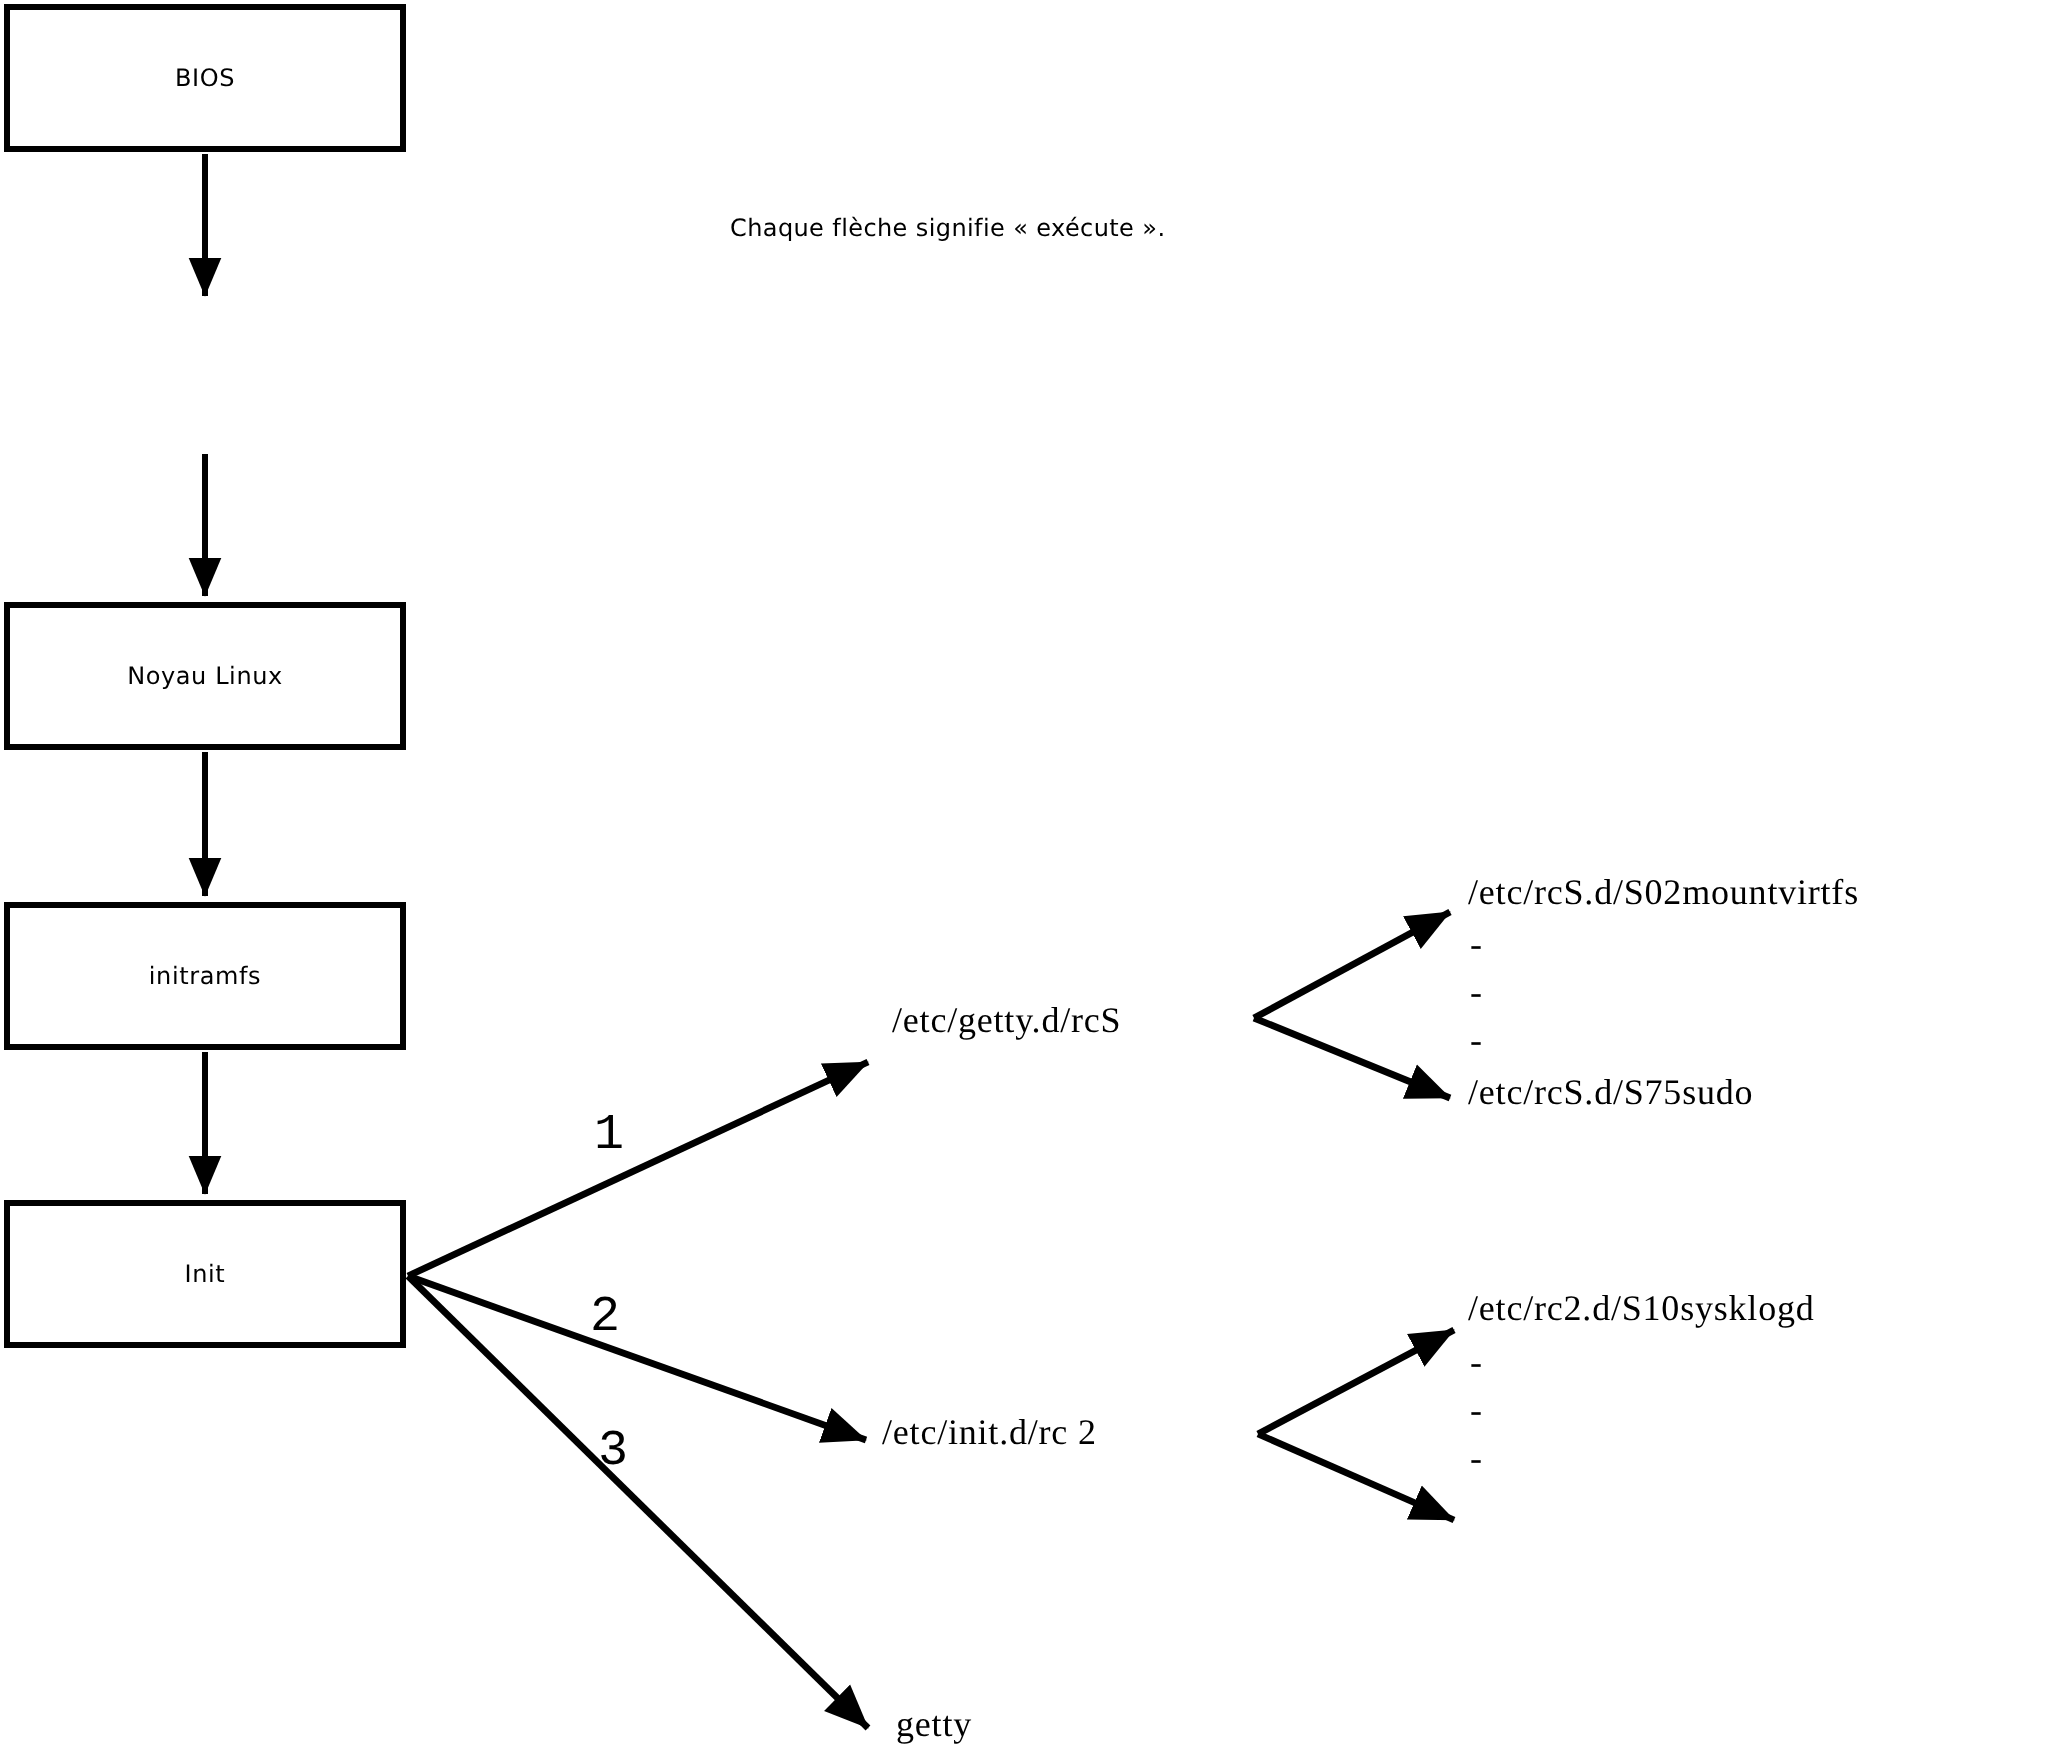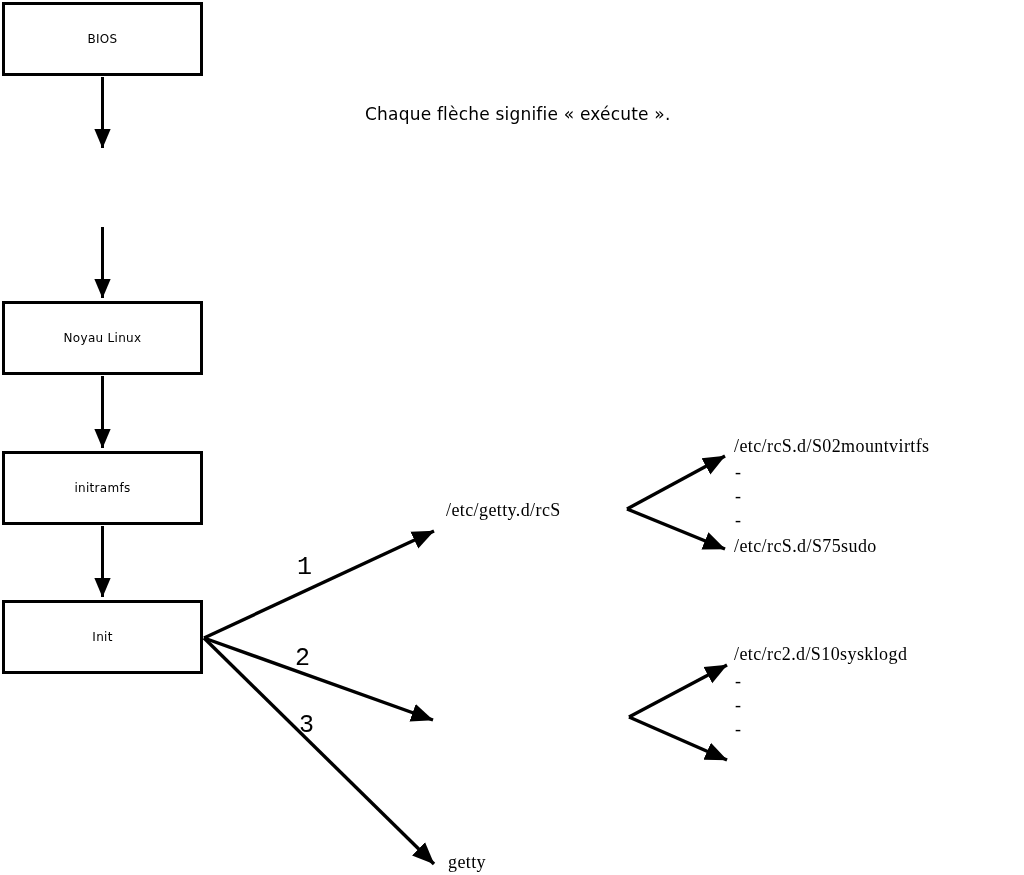--- a/index.html
+++ b/index.html
@@ -32,21 +32,21 @@
     font-size: 12px;
     line-height: 25px;
     white-space: pre-line;
     text-align: left;
     letter-spacing: 0.3px;
   }
   .note {
     position: absolute;
     left: 365px;
     top: 103px;
-    font-size: 17px;
+    font-size: 12px;
     line-height: 22px;
     letter-spacing: 0.2px;
     white-space: pre;
   }
   .mono {
     position: absolute;
     font-family: Liberation Serif, serif;
     font-size: 18px;
     line-height: 20px;
     letter-spacing: 0.4px;
@@ -101,20 +101,21 @@
   </div>
   <div class="box" style="top:600px">
     <span class="box-label">Init</span>
   </div>
 
   <div class="num" style="left:297px; top:555px">1</div>
   <div class="num" style="left:295px; top:646px">2</div>
   <div class="num" style="left:299px; top:713px">3</div>
 
   <div class="mono" style="left:446px; top:500px">/etc/getty.d/rcS</div>
+  <div class="mono" style="left:441px; top:706px">/etc/init.d/rc 2</div>
   <div class="mono" style="left:448px; top:852px">getty</div>
 
   <div class="mono" style="left:734px; top:436px">/etc/rcS.d/S02mountvirtfs</div>
   <div class="mono" style="left:735px; top:462px">-</div>
   <div class="mono" style="left:735px; top:486px">-</div>
   <div class="mono" style="left:735px; top:510px">-</div>
   <div class="mono" style="left:734px; top:536px">/etc/rcS.d/S75sudo</div>
 
   <div class="mono" style="left:734px; top:644px">/etc/rc2.d/S10sysklogd</div>
   <div class="mono" style="left:735px; top:671px">-</div>

